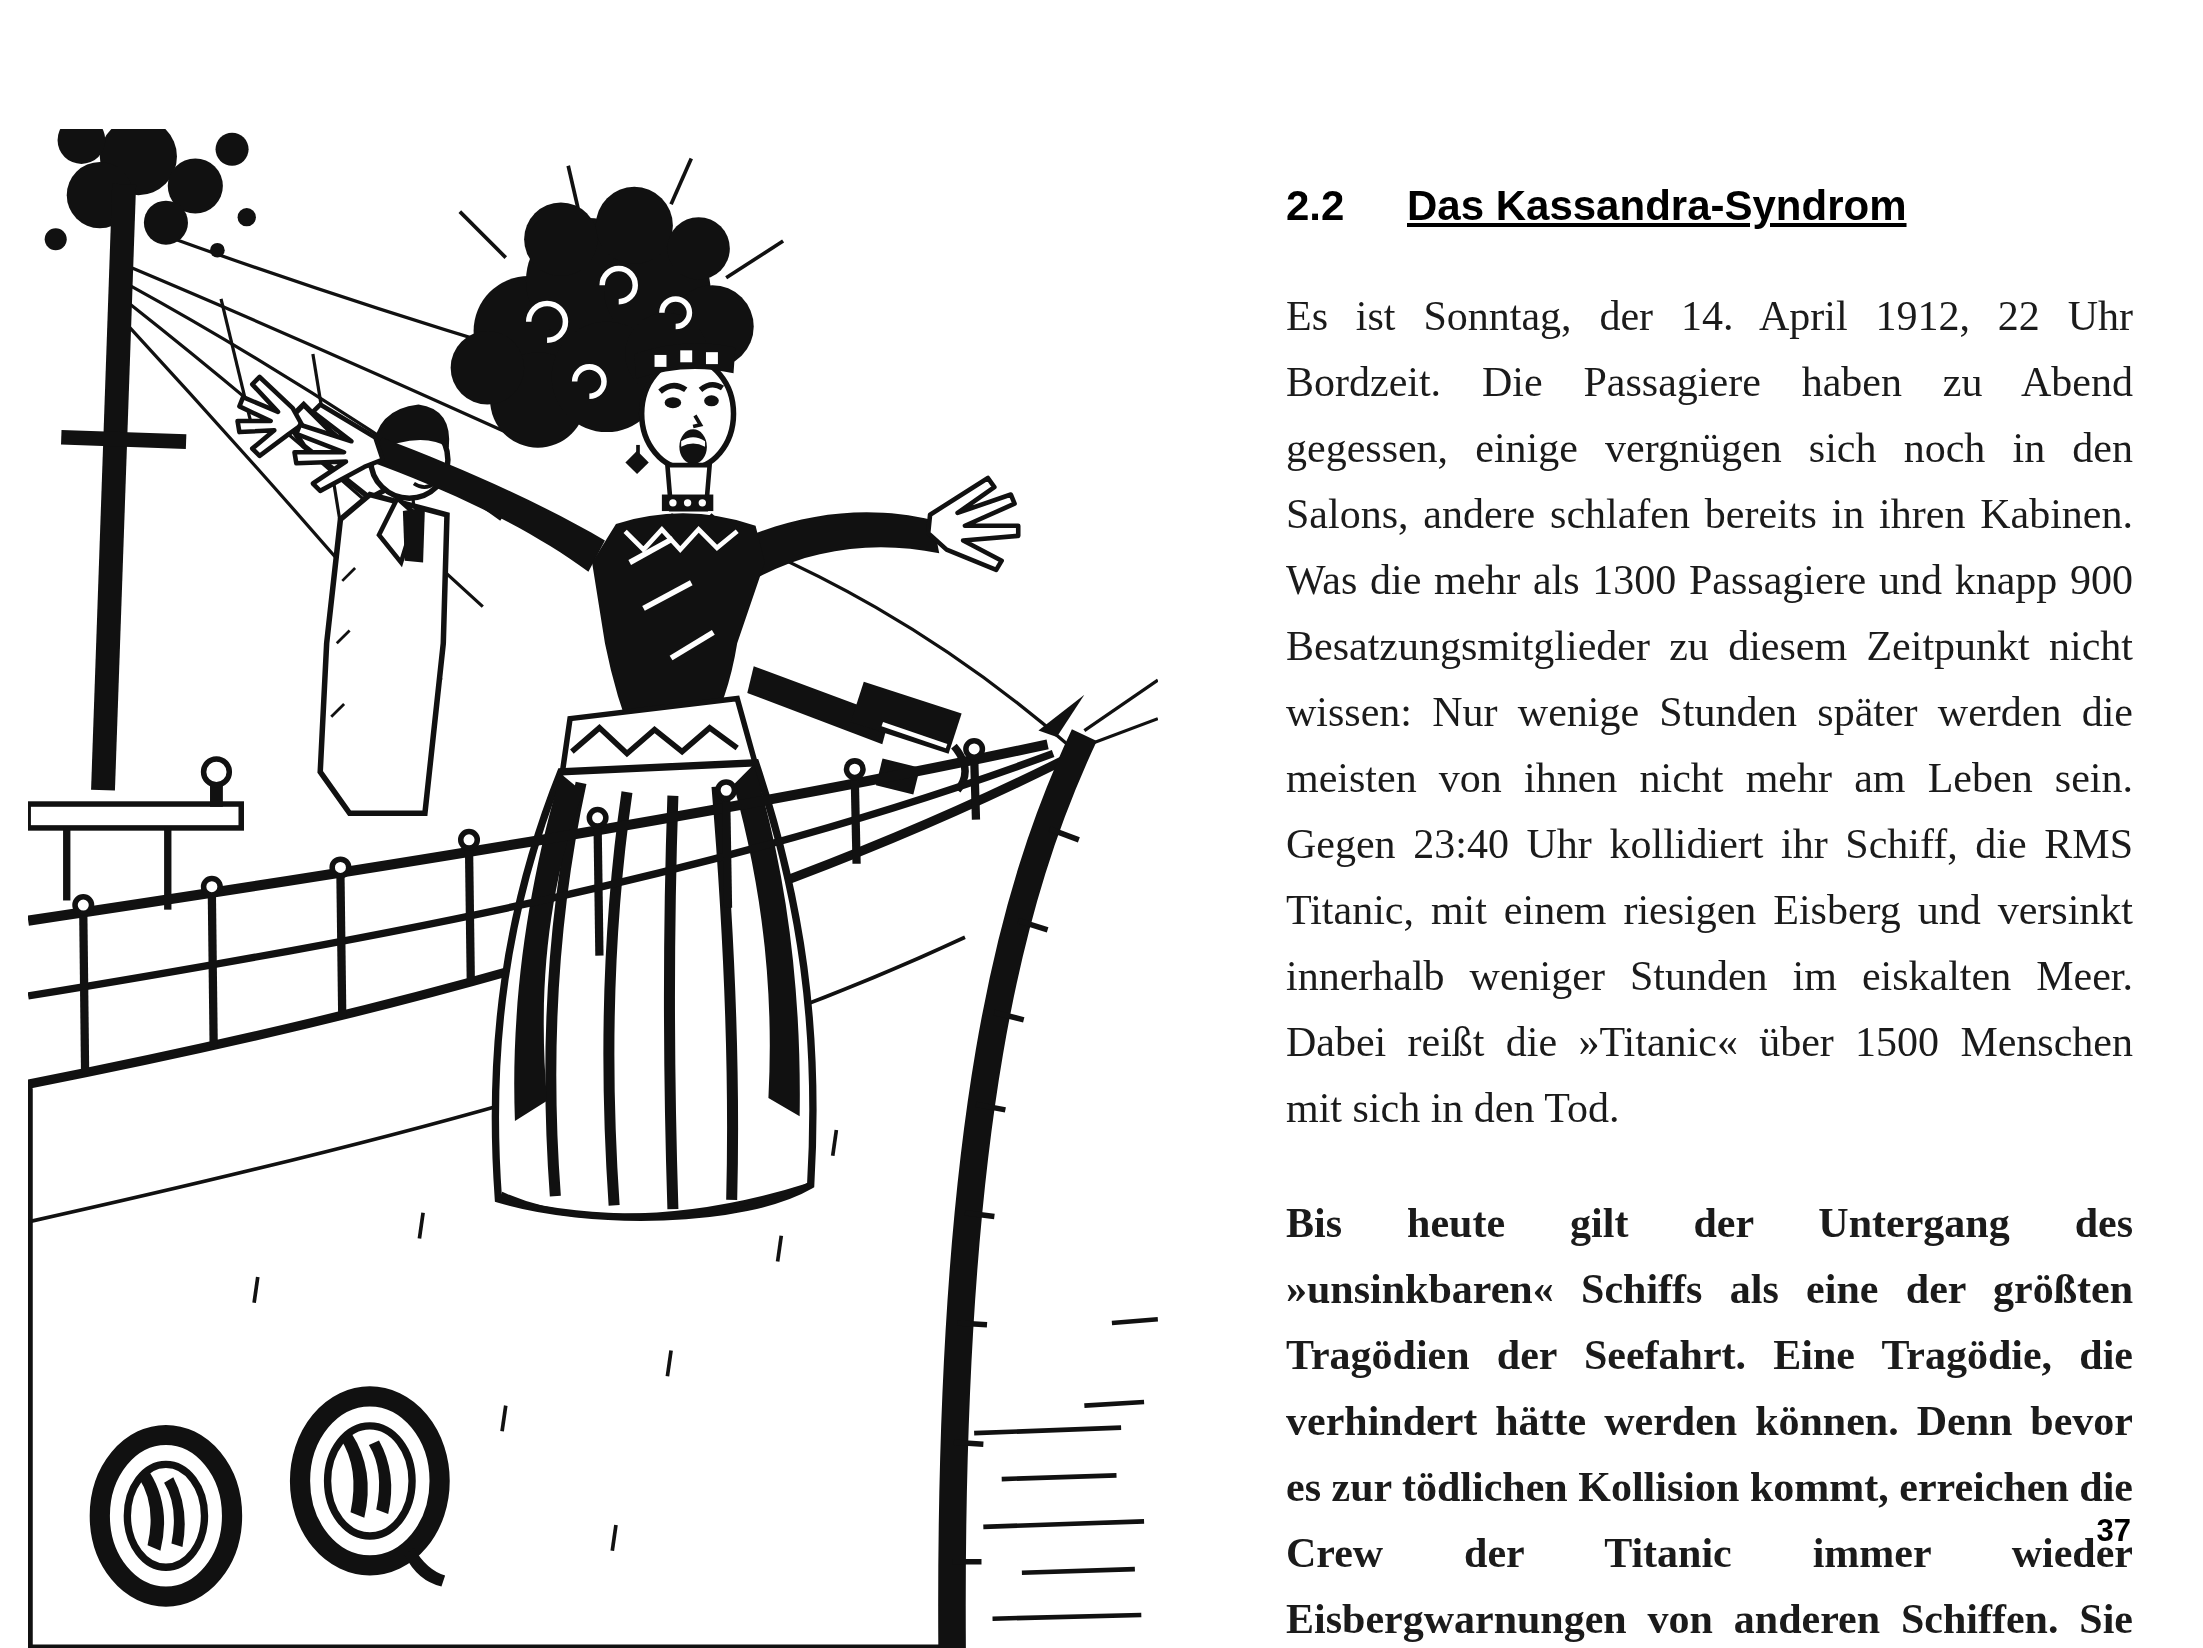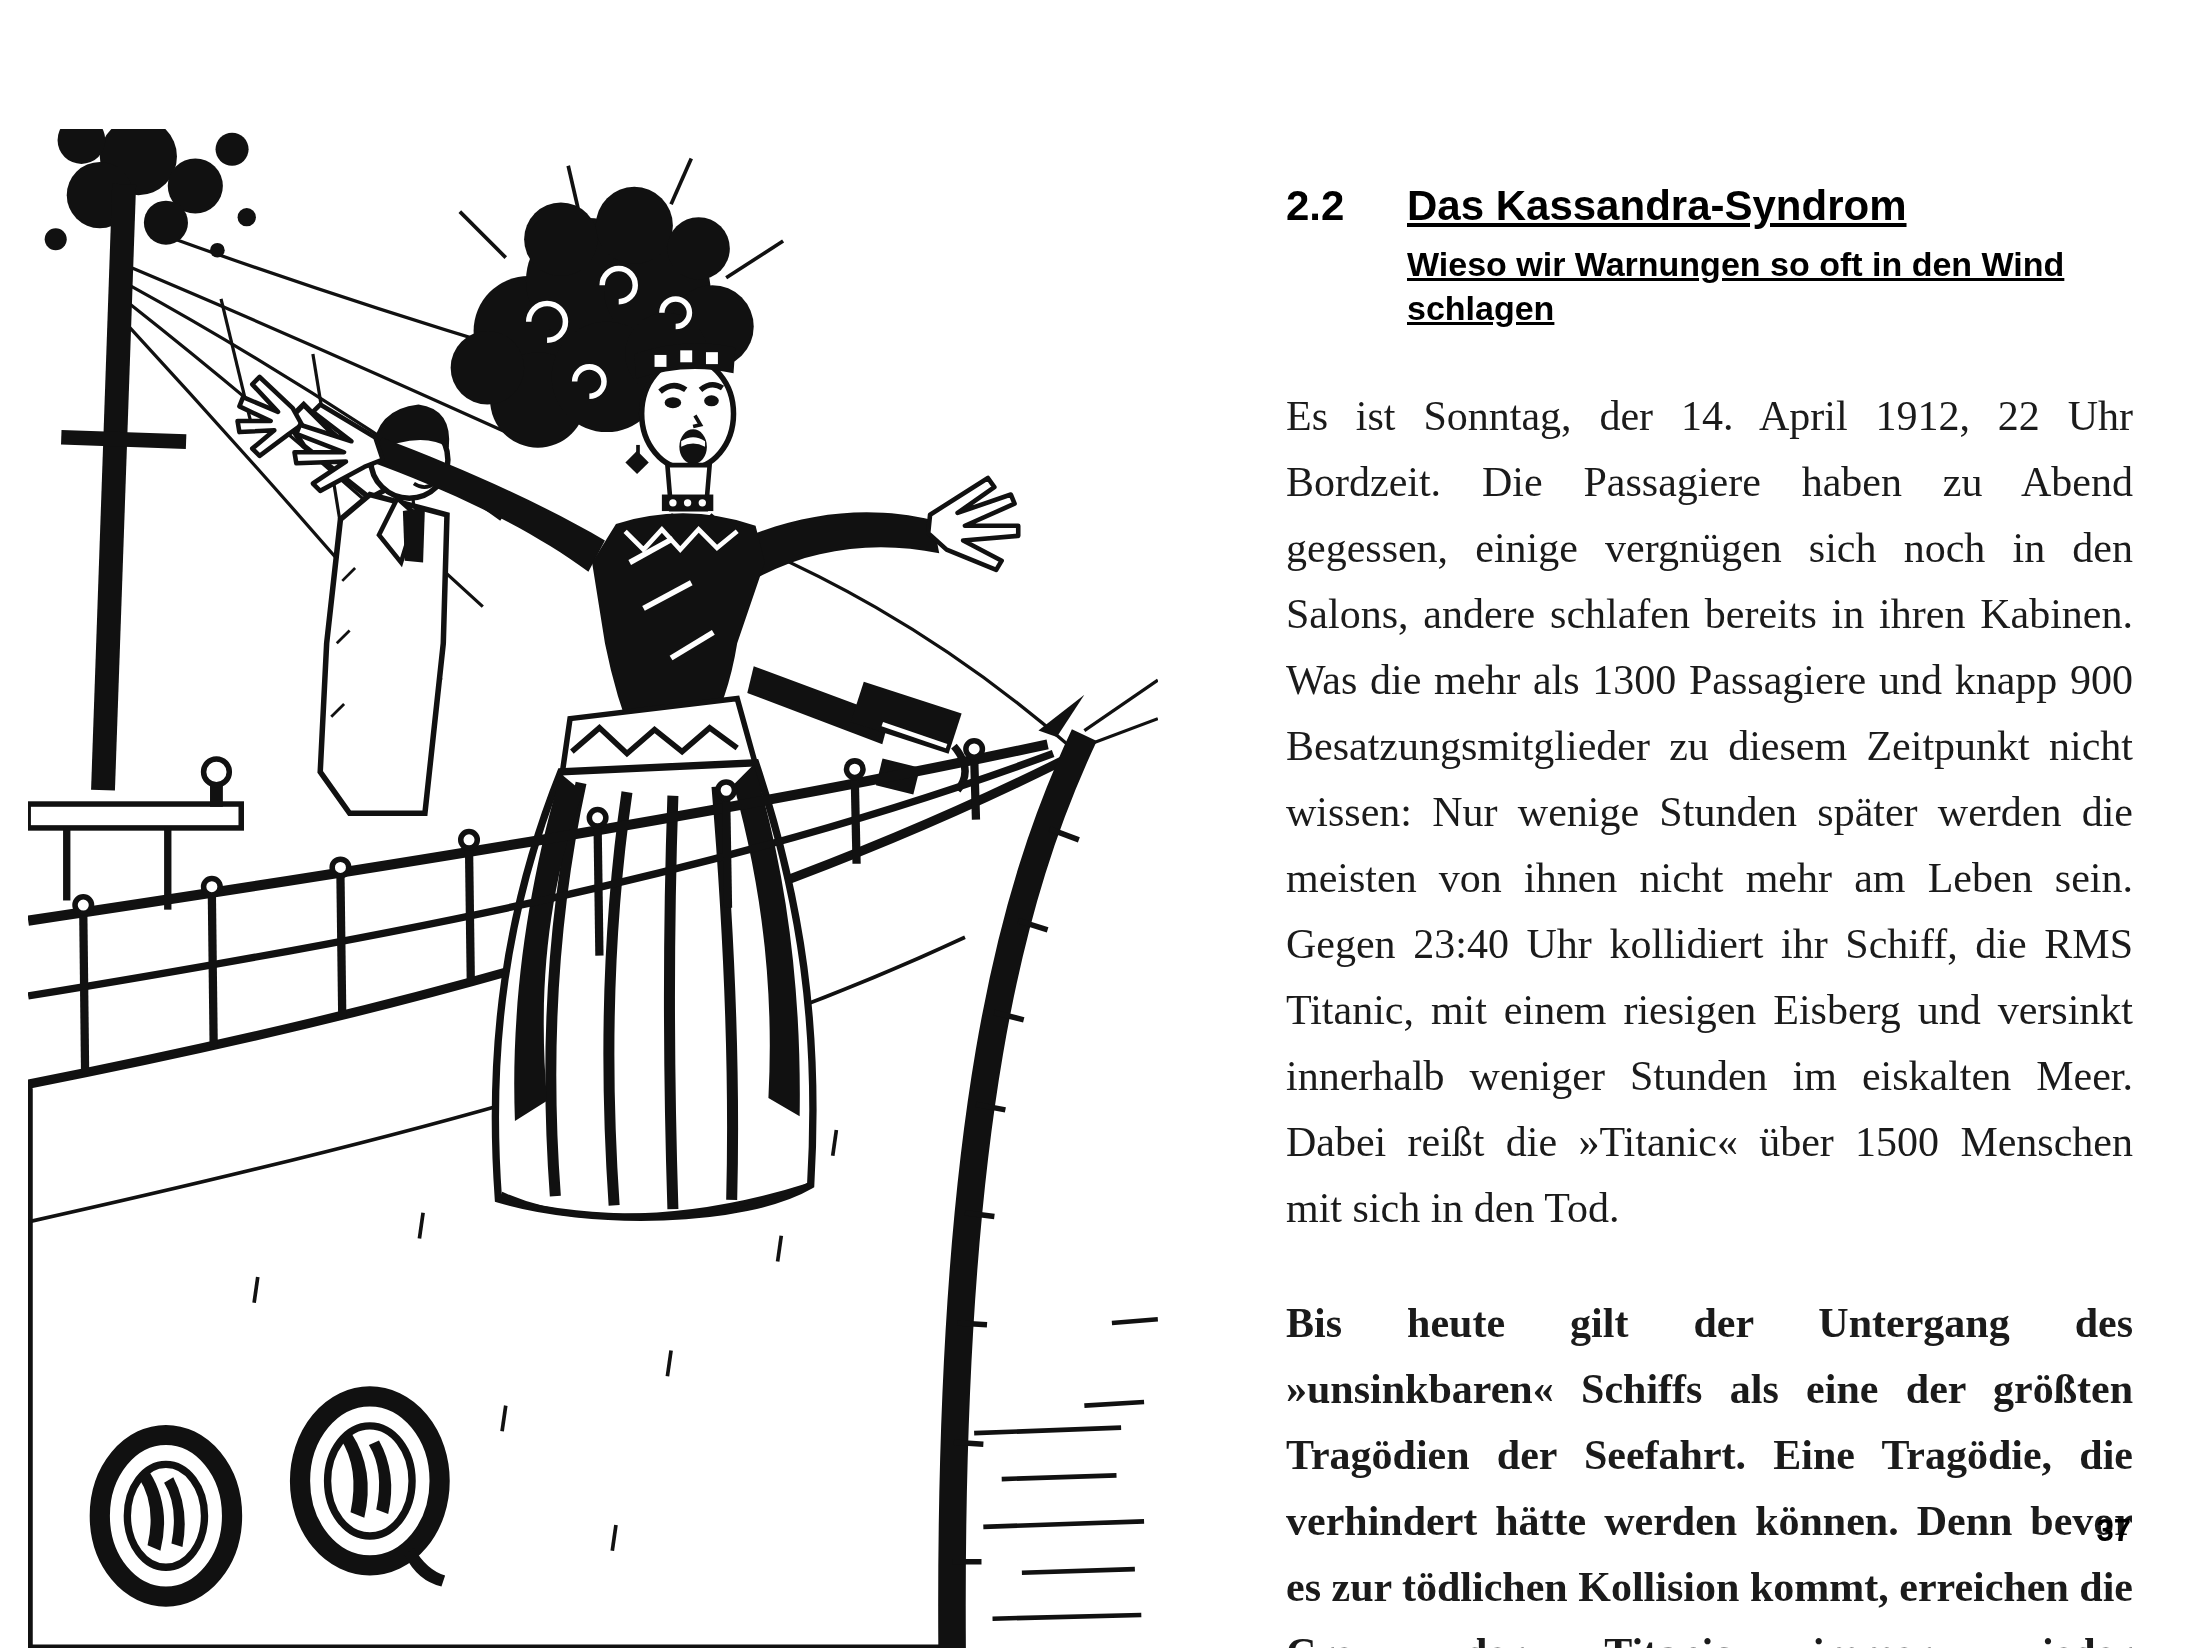--- a/index.html
+++ b/index.html
@@ -309,21 +309,20 @@
       </g>
     </svg>
   </div>
 
   <div class="text-column">
 
     <div class="heading-row">
       <div class="section-number">2.2</div>
       <div class="heading-texts">
         <h1 class="section-title">Das Kassandra-Syndrom</h1>
-        <h2 class="section-subtitle">Wieso wir Warnungen so oft in den Wind schlagen</h2>
       </div>
     </div>
 
     <div class="body-text" lang="de">
       <p>Es ist Sonntag, der 14. April 1912, 22 Uhr Bordzeit. Die Passagiere haben zu Abend gegessen, einige vergnügen sich noch in den Salons, andere schlafen bereits in ihren Kabinen. Was die mehr als 1300 Passagiere und knapp 900 Besatzungsmitglieder zu diesem Zeitpunkt nicht wissen: Nur wenige Stunden später werden die meisten von ihnen nicht mehr am Leben sein. Gegen 23:40 Uhr kollidiert ihr Schiff, die RMS Titanic, mit einem riesigen Eisberg und versinkt innerhalb weniger Stunden im eiskalten Meer. Dabei reißt die »Titanic« über 1500 Menschen mit sich in den Tod.</p>
       <p><span>Bis heute gilt der Untergang des »unsinkbaren« Schiffs als eine der größten Tragödien der Seefahrt. Eine Tragödie, die verhindert hätte werden können. Denn bevor es zur tödlichen Kollision kommt, erreichen die Crew der Titanic immer wieder Eisbergwarnungen von anderen Schiffen. Sie alle werden von der Crew und Edward John Smith, dem Kapitän der Titanic, nicht ernst genommen. Selbst als um 23 Uhr die letzte der insgesamt sechs Warnmeldungen von einem naheliegenden Schiff eintrifft, wird sie ignoriert. Mit ungedrosselter Geschwindigkeit fährt die Titanic auf direktem Weg weiter in ihr Verderben. Sie und ihre Passagiere werden tragische Opfer des </span><em>Kassandra-Syndroms</em><span>.</span></p>
     </div>
 
   </div>
 

